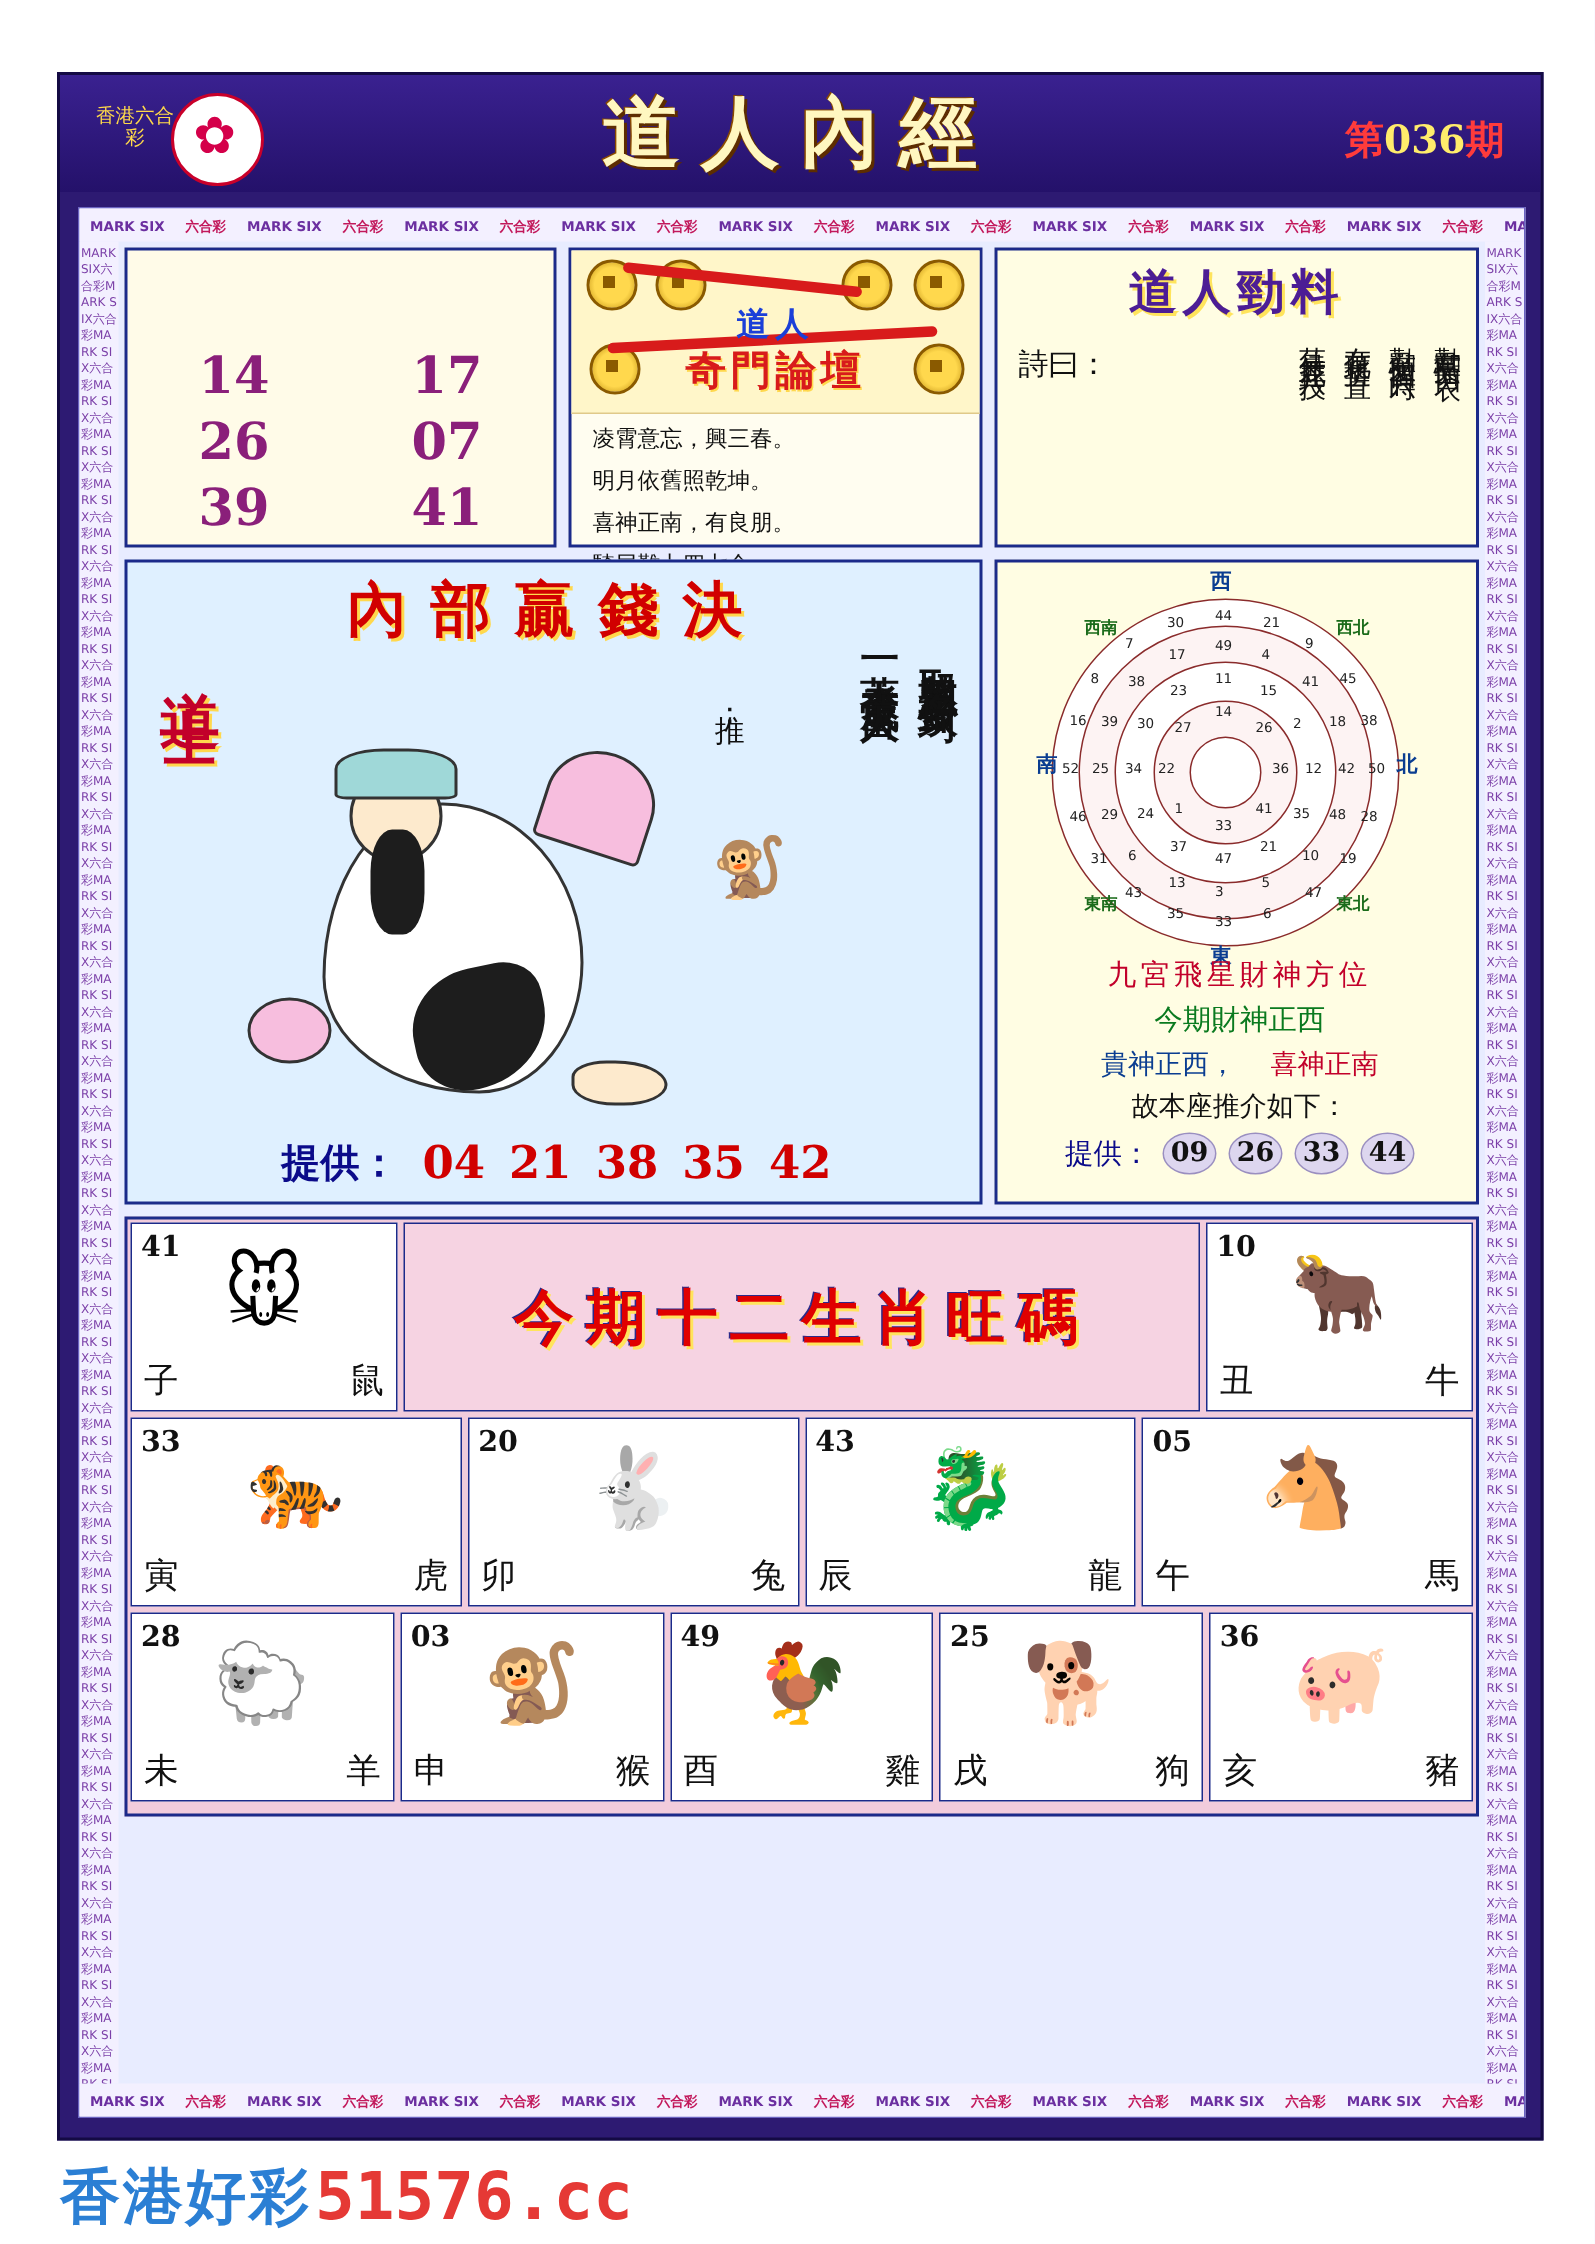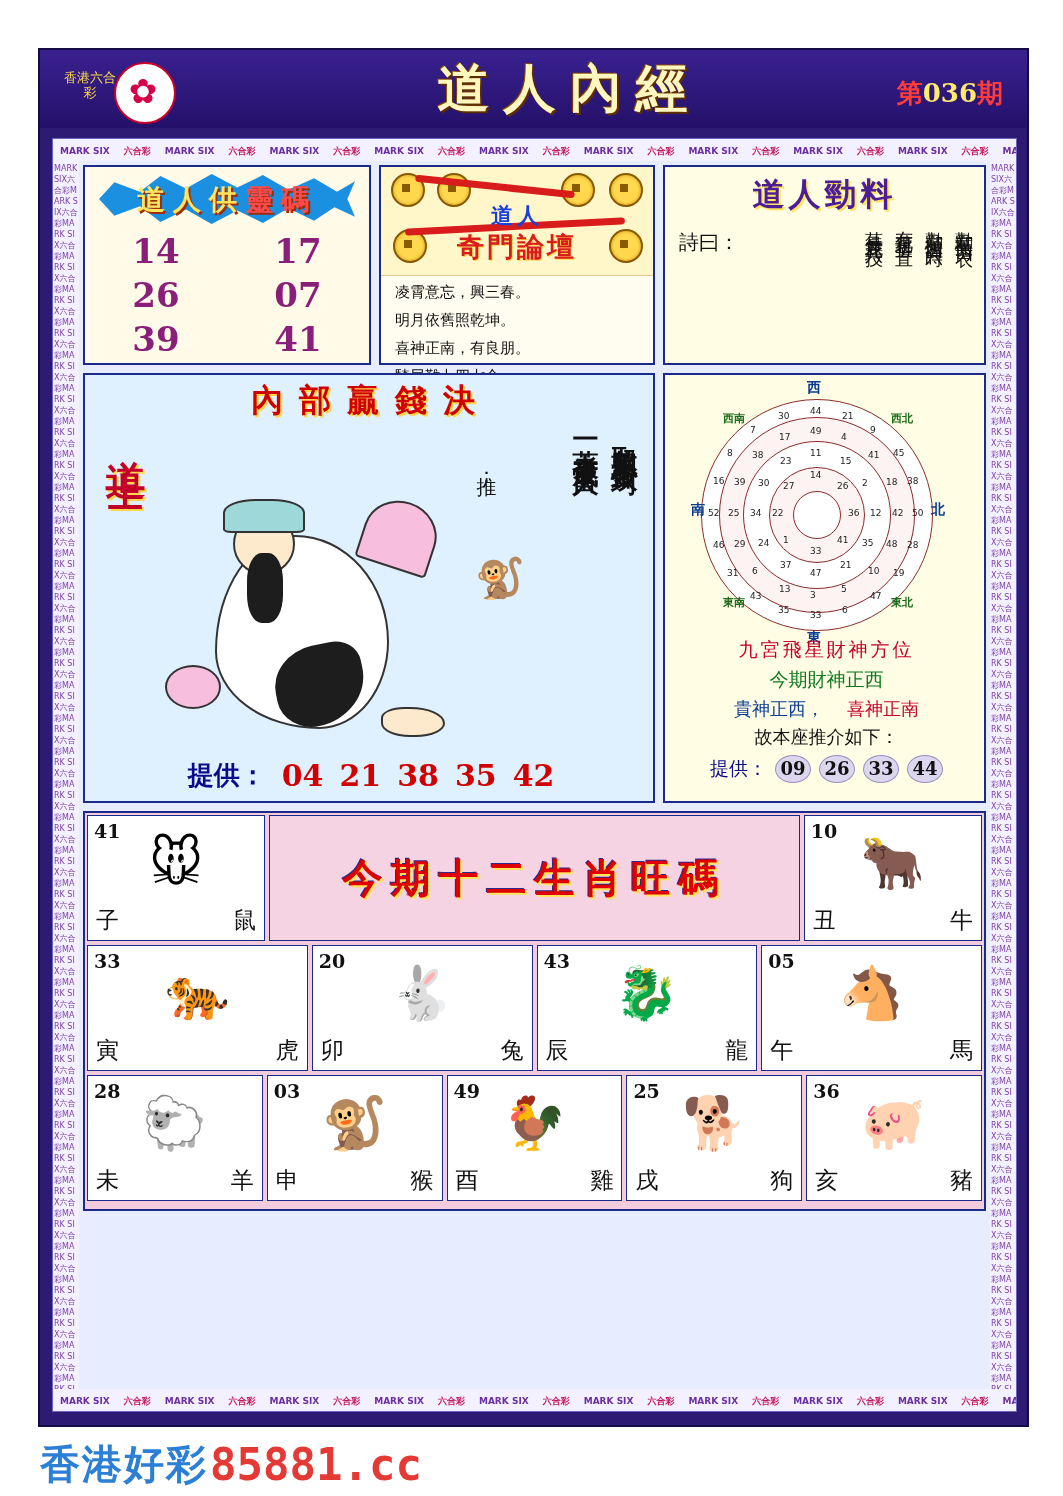--- a/index.html
+++ b/index.html
@@ -6,21 +6,21 @@
   body{width:1063px;height:1496px;font-family:"DejaVu Sans","Liberation Sans",sans-serif;overflow:hidden;}
   .page{position:relative;width:1063px;height:1496px;background:#fff;border-radius:31px;}
 
   
   .outer{position:absolute;left:38px;top:48px;width:987px;height:1375px;background:#2d1a72;border:2px solid #140a44;}
   .header{position:relative;height:78px;background:linear-gradient(180deg,#3a2190 0%,#24116a 100%);}
   .logo{position:absolute;left:18px;top:6px;width:120px;height:66px;}
   .logo-badge{position:absolute;left:56px;top:6px;width:58px;height:58px;border-radius:50%;background:#fff;border:2px solid #c9002a;}
   .bauhinia{position:absolute;left:66px;top:16px;width:38px;height:38px;color:#d4004a;font-size:34px;line-height:38px;text-align:center;}
   .logo-text{position:absolute;left:6px;top:14px;width:52px;color:#ffd94a;font-size:13px;line-height:15px;font-family:"DejaVu Sans",sans-serif;text-align:center;}
-  .title{position:absolute;left:0;top:0;width:987px;height:78px;display:flex;align-items:center;justify-content:center;padding-left:36px;}
+  .title{position:absolute;left:0;top:0;width:987px;height:78px;display:flex;align-items:center;justify-content:center;}
   .title span{font-size:52px;font-weight:bold;color:#fff7c0;letter-spacing:14px;
     text-shadow:2px 2px 0 #5d2d00,-1px -1px 0 #8a4a00;font-family:"DejaVu Serif","Liberation Serif",serif;}
   .issue{position:absolute;right:24px;top:26px;color:#ff3b3b;font-size:26px;font-weight:bold;font-family:"DejaVu Serif",serif;}
   .issue .num{color:#ffec6b;}
 
   
   .inner{position:absolute;left:12px;top:88px;width:963px;height:1272px;background:#e8ecff;border:1px solid #6a63c0;}
   .mark-strip{position:absolute;left:0;width:963px;height:22px;background:#f3f0ff;overflow:hidden;white-space:nowrap;}
   .mark-strip.top{top:0;}
   .mark-strip.bottom{bottom:0;}
@@ -63,21 +63,21 @@
     font-family:"DejaVu Serif",serif;letter-spacing:4px;text-shadow:2px 2px 0 #ffe45c;}
   .poem-label{position:absolute;left:14px;top:62px;font-size:20px;color:#111;font-family:"DejaVu Serif",serif;}
   .poem-cols{position:absolute;right:8px;top:50px;display:flex;flex-direction:row-reverse;gap:6px;}
   .poem-cols span{writing-mode:vertical-rl;text-orientation:upright;font-size:18px;color:#111;
     font-family:"DejaVu Serif",serif;letter-spacing:3px;height:140px;}
 
   
   .row2{position:relative;margin-top:8px;height:430px;}
   .b-inner{left:0;top:0;width:572px;height:430px;background:#dff0ff;}
   .b-grid{left:580px;top:0;width:323px;height:430px;background:#fffde3;}
-  .inner-head{position:absolute;left:0;top:4px;width:572px;text-align:center;font-size:32px;font-weight:bold;
+  .inner-head{position:absolute;left:0;top:4px;width:572px;text-align:center;font-size:40px;font-weight:bold;
     color:#d10000;font-family:"DejaVu Serif",serif;letter-spacing:16px;text-shadow:2px 2px 0 #ffd84d;}
   .daoshi{position:absolute;left:14px;top:54px;font-size:40px;font-weight:bold;color:#c2002a;
     font-family:"DejaVu Serif",serif;writing-mode:vertical-rl;text-shadow:2px 2px 0 #ffd84d;letter-spacing:10px;}
   .v-slogan{position:absolute;right:10px;top:50px;display:flex;flex-direction:row-reverse;gap:4px;}
   .v-slogan span{writing-mode:vertical-rl;text-orientation:upright;font-size:26px;font-weight:bold;color:#111;
     font-family:"DejaVu Serif",serif;letter-spacing:4px;}
   .tui{position:absolute;right:152px;top:86px;writing-mode:vertical-rl;font-size:20px;color:#111;font-family:"DejaVu Serif",serif;}
   .monkey{position:absolute;right:128px;top:180px;font-size:40px;}
   .sage{position:absolute;left:70px;top:120px;width:330px;height:250px;}
   .sage .robe{position:absolute;left:60px;top:40px;width:170px;height:190px;background:#fff;border:2px solid #333;
@@ -163,26 +163,20 @@
       <div class="mark-strip top" id="strip-top"><i>MARK SIX</i><i class="r">六合彩</i><i>MARK SIX</i><i class="r">六合彩</i><i>MARK SIX</i><i class="r">六合彩</i><i>MARK SIX</i><i class="r">六合彩</i><i>MARK SIX</i><i class="r">六合彩</i><i>MARK SIX</i><i class="r">六合彩</i><i>MARK SIX</i><i class="r">六合彩</i><i>MARK SIX</i><i class="r">六合彩</i><i>MARK SIX</i><i class="r">六合彩</i><i>MARK SIX</i></div>
       <div class="mark-strip bottom" id="strip-bottom"><i>MARK SIX</i><i class="r">六合彩</i><i>MARK SIX</i><i class="r">六合彩</i><i>MARK SIX</i><i class="r">六合彩</i><i>MARK SIX</i><i class="r">六合彩</i><i>MARK SIX</i><i class="r">六合彩</i><i>MARK SIX</i><i class="r">六合彩</i><i>MARK SIX</i><i class="r">六合彩</i><i>MARK SIX</i><i class="r">六合彩</i><i>MARK SIX</i><i class="r">六合彩</i><i>MARK SIX</i></div>
       <div class="side-strip left" id="strip-left">MARK SIX六合彩MARK SIX六合彩MARK SIX六合彩MARK SIX六合彩MARK SIX六合彩MARK SIX六合彩MARK SIX六合彩MARK SIX六合彩MARK SIX六合彩MARK SIX六合彩MARK SIX六合彩MARK SIX六合彩MARK SIX六合彩MARK SIX六合彩MARK SIX六合彩MARK SIX六合彩MARK SIX六合彩MARK SIX六合彩MARK SIX六合彩MARK SIX六合彩MARK SIX六合彩MARK SIX六合彩MARK SIX六合彩MARK SIX六合彩MARK SIX六合彩MARK SIX六合彩MARK SIX六合彩MARK SIX六合彩MARK SIX六合彩MARK SIX六合彩MARK SIX六合彩MARK SIX六合彩MARK SIX六合彩MARK SIX六合彩MARK SIX六合彩MARK SIX六合彩MARK SIX六合彩MARK SIX六合彩MARK SIX六合彩MARK SIX六合彩</div>
       <div class="side-strip right" id="strip-right">MARK SIX六合彩MARK SIX六合彩MARK SIX六合彩MARK SIX六合彩MARK SIX六合彩MARK SIX六合彩MARK SIX六合彩MARK SIX六合彩MARK SIX六合彩MARK SIX六合彩MARK SIX六合彩MARK SIX六合彩MARK SIX六合彩MARK SIX六合彩MARK SIX六合彩MARK SIX六合彩MARK SIX六合彩MARK SIX六合彩MARK SIX六合彩MARK SIX六合彩MARK SIX六合彩MARK SIX六合彩MARK SIX六合彩MARK SIX六合彩MARK SIX六合彩MARK SIX六合彩MARK SIX六合彩MARK SIX六合彩MARK SIX六合彩MARK SIX六合彩MARK SIX六合彩MARK SIX六合彩MARK SIX六合彩MARK SIX六合彩MARK SIX六合彩MARK SIX六合彩MARK SIX六合彩MARK SIX六合彩MARK SIX六合彩MARK SIX六合彩</div>
 
       <div class="content">
 
         <div class="row1">
 
           <div class="box b-lucky">
-            <div class="lucky-banner">
-              <div class="starburst"></div>
-              <div class="lucky-title">
-                <span>道人供</span><span class="l2">靈碼</span>
-              </div>
-            </div>
             <div class="lucky-nums">
               <div>14</div>
               <div>17</div>
               <div>26</div>
               <div>07</div>
               <div>39</div>
               <div>41</div>
             </div>
           </div>
 
@@ -430,16 +424,16 @@
             </div>
           </div>
         </div>
 
       </div>
     </div>
   </div>
 
   <div class="footer">
     <span class="cn">香港好彩</span>
-    <span class="url">85881.cc</span>
+    <span class="url">51576.cc</span>
   </div>
 
 </div>
 
 </body></html>

